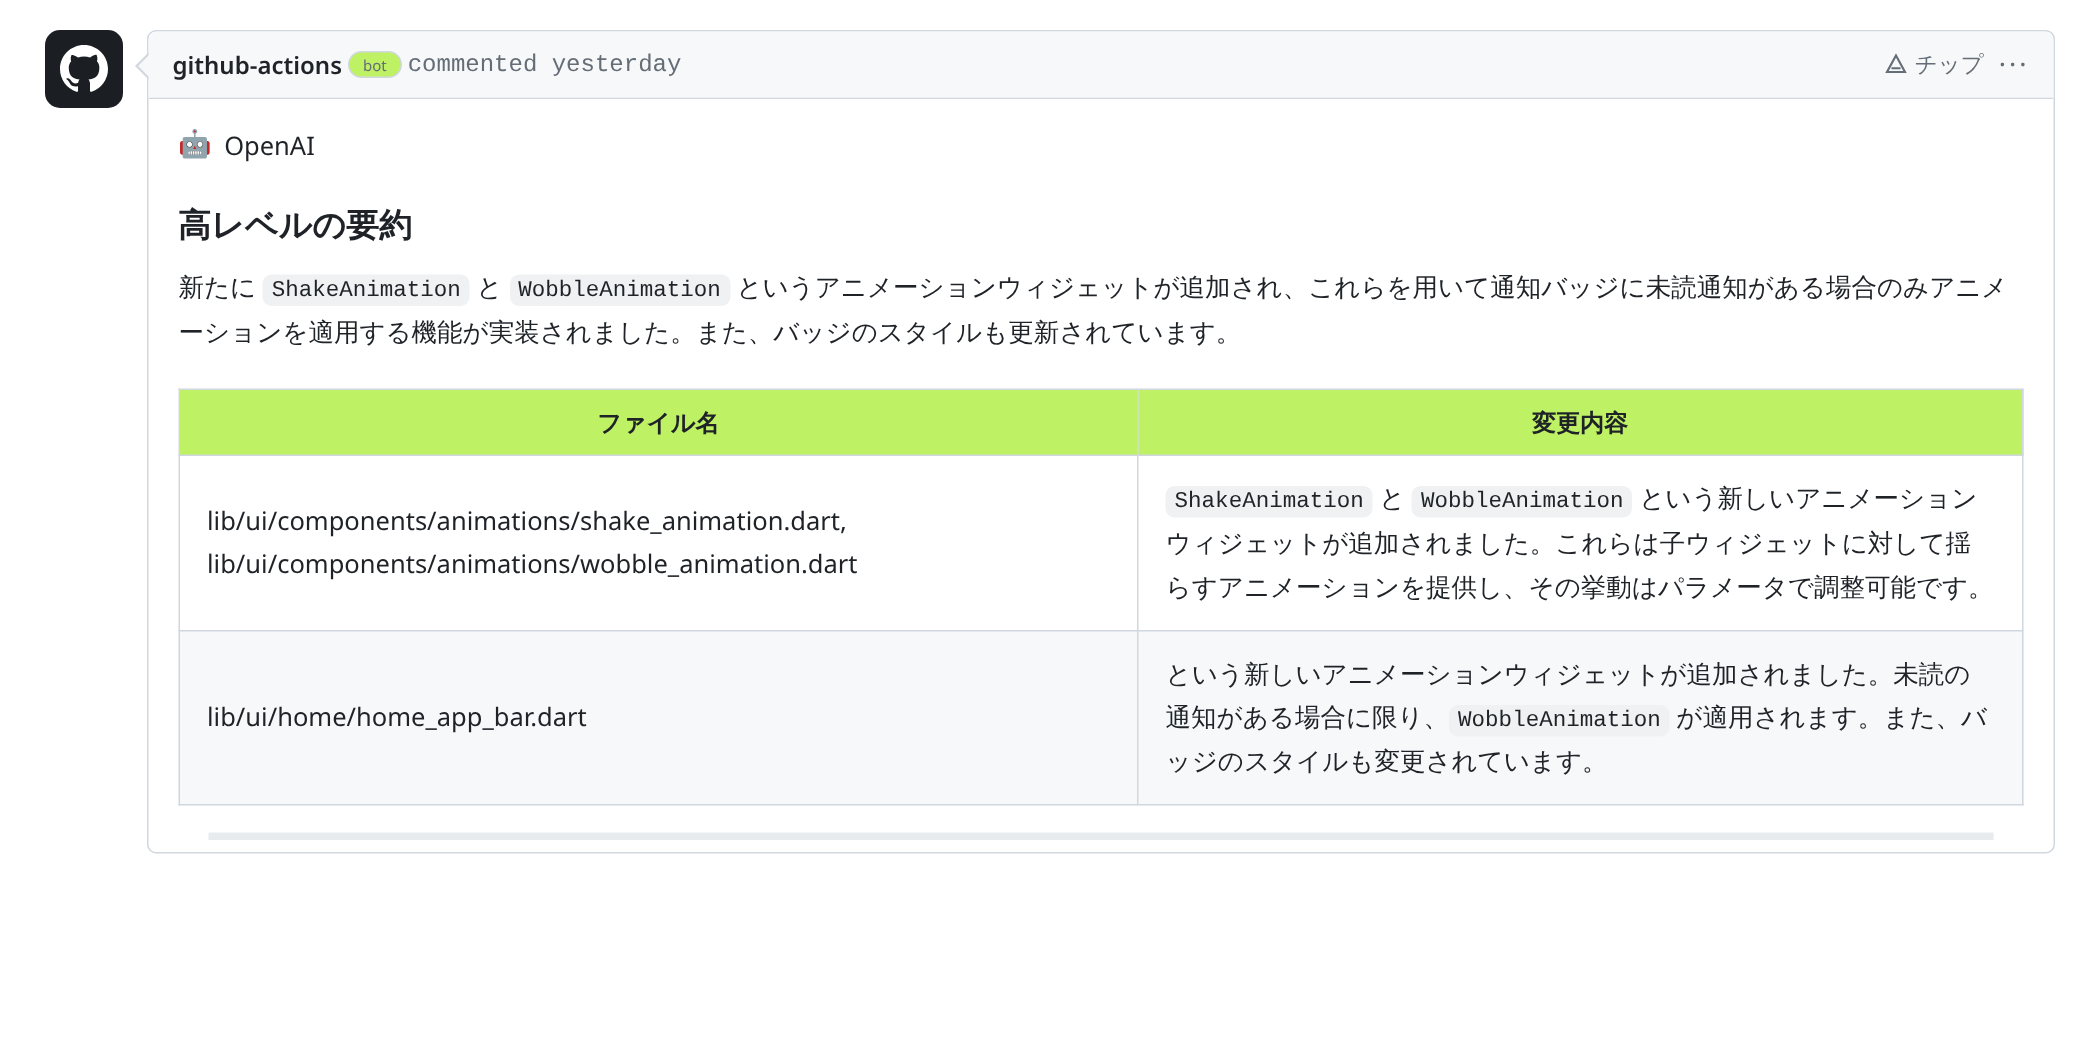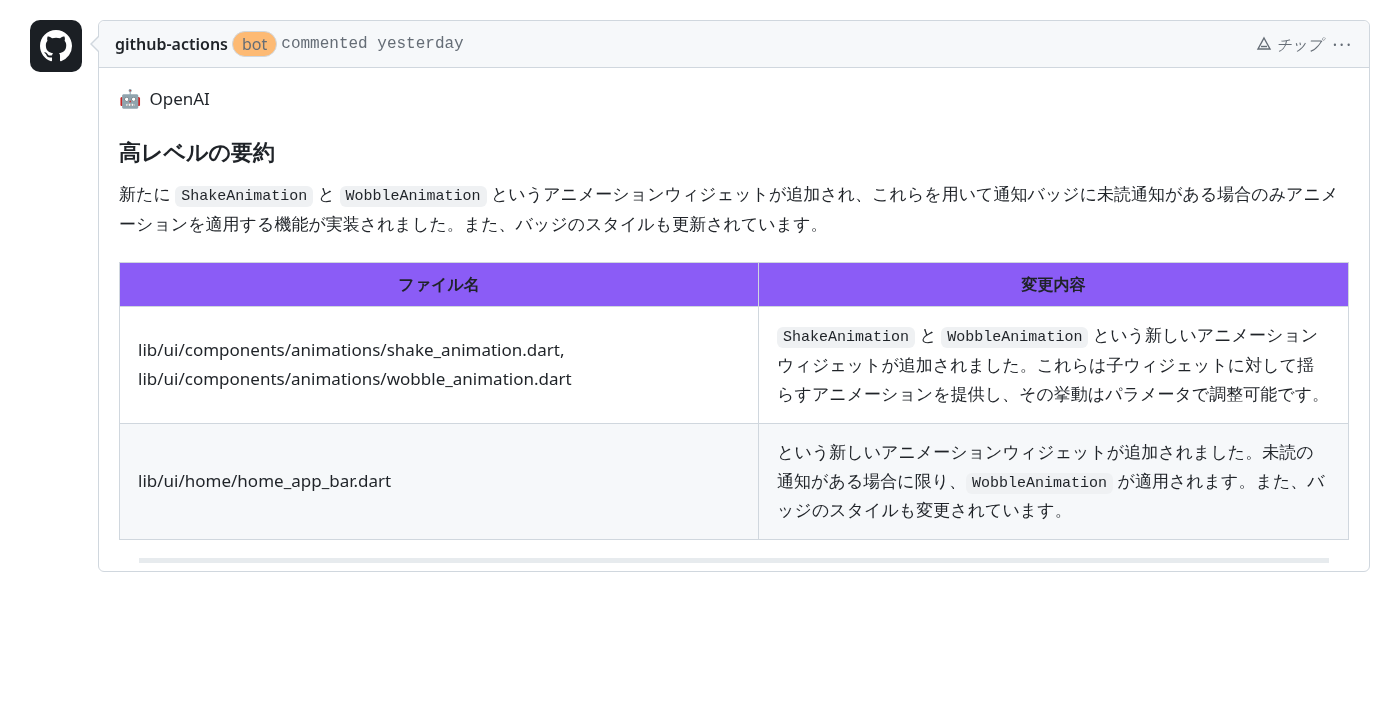--- a/index.html
+++ b/index.html
@@ -79,42 +79,41 @@
       font-weight: 600;
       font-size: 16px;
       color: #1f2328;
     }
     .bot-badge {
       display: inline-flex;
       align-items: center;
       border: 1px solid #d0d7de;
       border-radius: 20px;
       padding: 1px 9px;
-      font-size: 16px;
-      color: #656d76;
-      background: #fdba74;
+      font-size: 10px;
+      color: #656d76;
+      background: #bef264;
     }
     .timestamp {
       color: #656d76;
       font-size: 16px;
       font-family: Liberation Mono, monospace;
     }
     .header-right {
       display: flex;
       align-items: center;
       gap: 10px;
     }
     .tip-button {
       display: flex;
       align-items: center;
       gap: 4px;
       color: #656d76;
       font-size: 15px;
       cursor: pointer;
-      font-style: italic;
     }
     .tip-button svg {
       width: 16px;
       height: 16px;
     }
     .kebab {
       color: #656d76;
       font-size: 18px;
       cursor: pointer;
       letter-spacing: 2px;
@@ -156,21 +155,21 @@
       width: 100%;
       border-collapse: collapse;
       margin-bottom: 18px;
     }
     table th {
       border: 1px solid #d0d7de;
       padding: 10px 16px;
       text-align: center;
       font-weight: 700;
       font-size: 16px;
-      background: #8b5cf6;
+      background: #bef264;
     }
     table td {
       border: 1px solid #d0d7de;
       padding: 14px 18px;
       font-size: 17px;
       line-height: 1.7;
       vertical-align: middle;
     }
     table tbody tr:nth-child(even) td {
       background: #f6f8fa;

